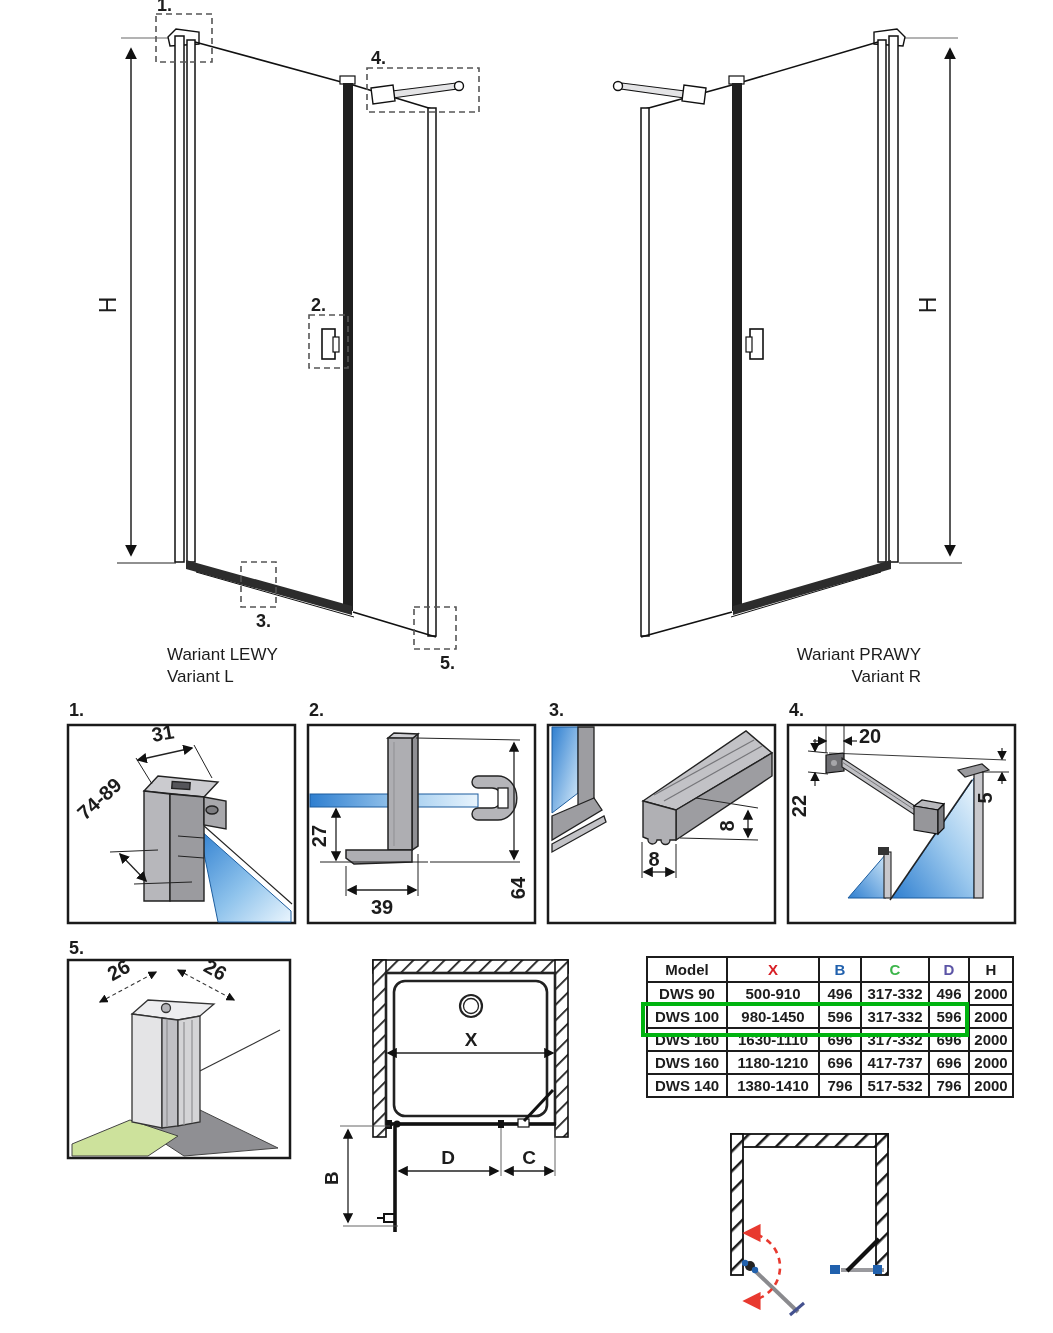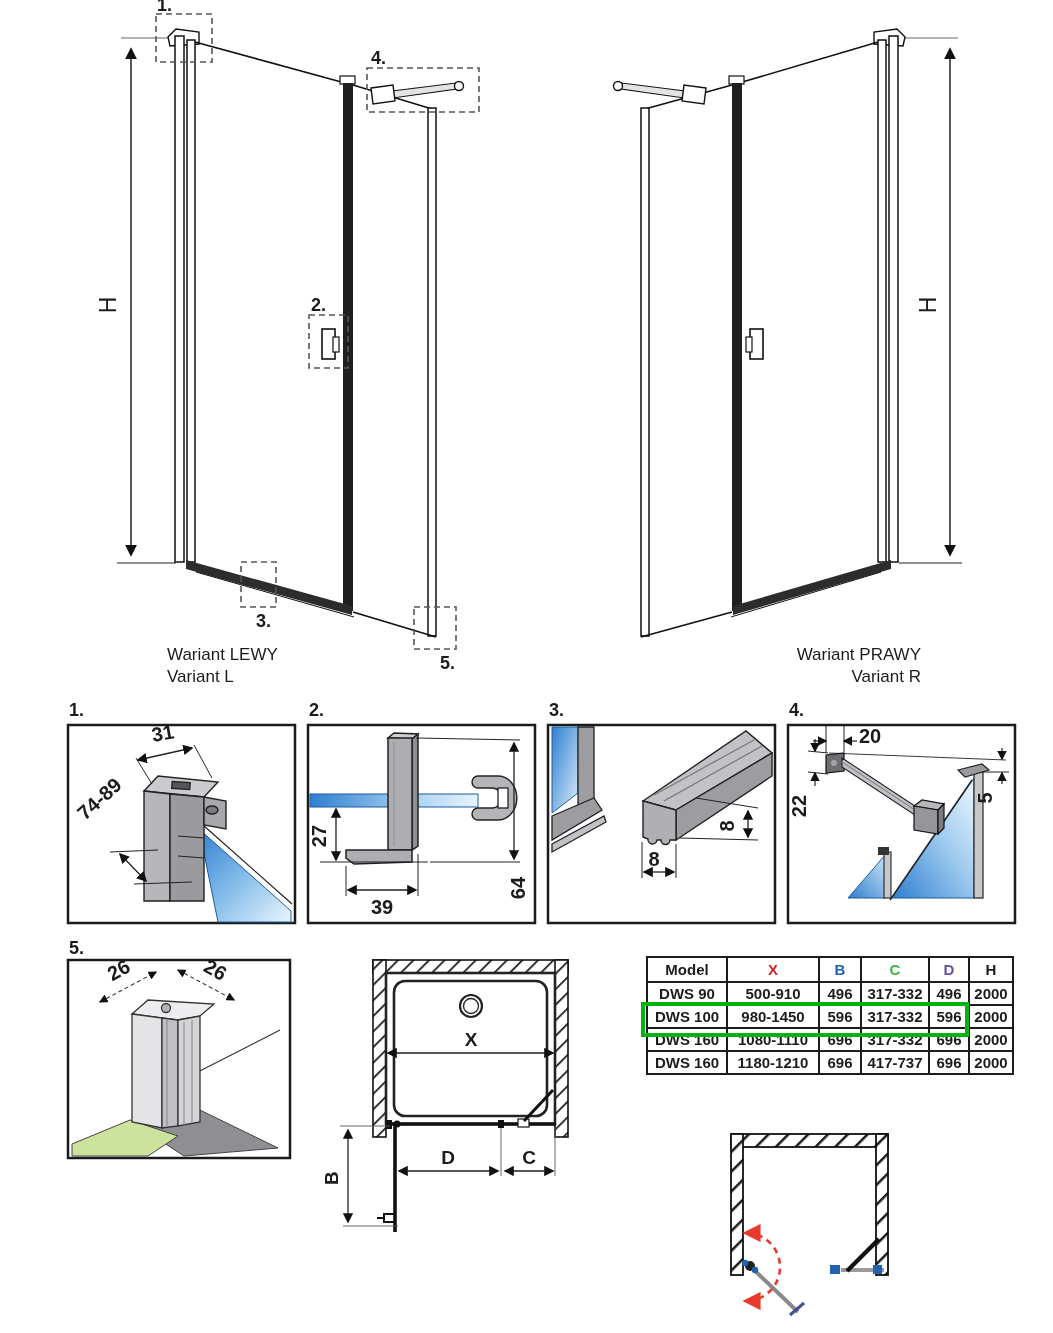--- a/index.html
+++ b/index.html
@@ -457,34 +457,42 @@
       <tr>
         <td class="model">DWS 100</td>
         <td>980-1450</td>
         <td>596</td>
         <td>317-332</td>
         <td>596</td>
         <td>2000</td>
       </tr>
       <tr>
         <td class="model">DWS 160</td>
-        <td>1080-1110</td>
+        <td>1630-1110</td>
         <td>696</td>
         <td>317-332</td>
         <td>696</td>
         <td>2000</td>
       </tr>
       <tr>
         <td class="model">DWS 160</td>
         <td>1180-1210</td>
         <td>696</td>
         <td>417-737</td>
         <td>696</td>
         <td>2000</td>
       </tr>
+      <tr>
+        <td class="model">DWS 140</td>
+        <td>1380-1410</td>
+        <td>796</td>
+        <td>517-532</td>
+        <td>796</td>
+        <td>2000</td>
+      </tr>
     </tbody>
   </table>
   <div class="hl"></div>
 </div>
 
 <svg class="abs" style="left:700px;top:1122px" width="250" height="210" viewBox="0 0 250 210">
   <defs>
     <marker id="arR" viewBox="0 0 10 10" refX="8" refY="5" markerWidth="7" markerHeight="7" orient="auto-start-reverse">
           <path d="M0 0L10 5L0 10z" fill="#e8392f"></path>
         </marker>

